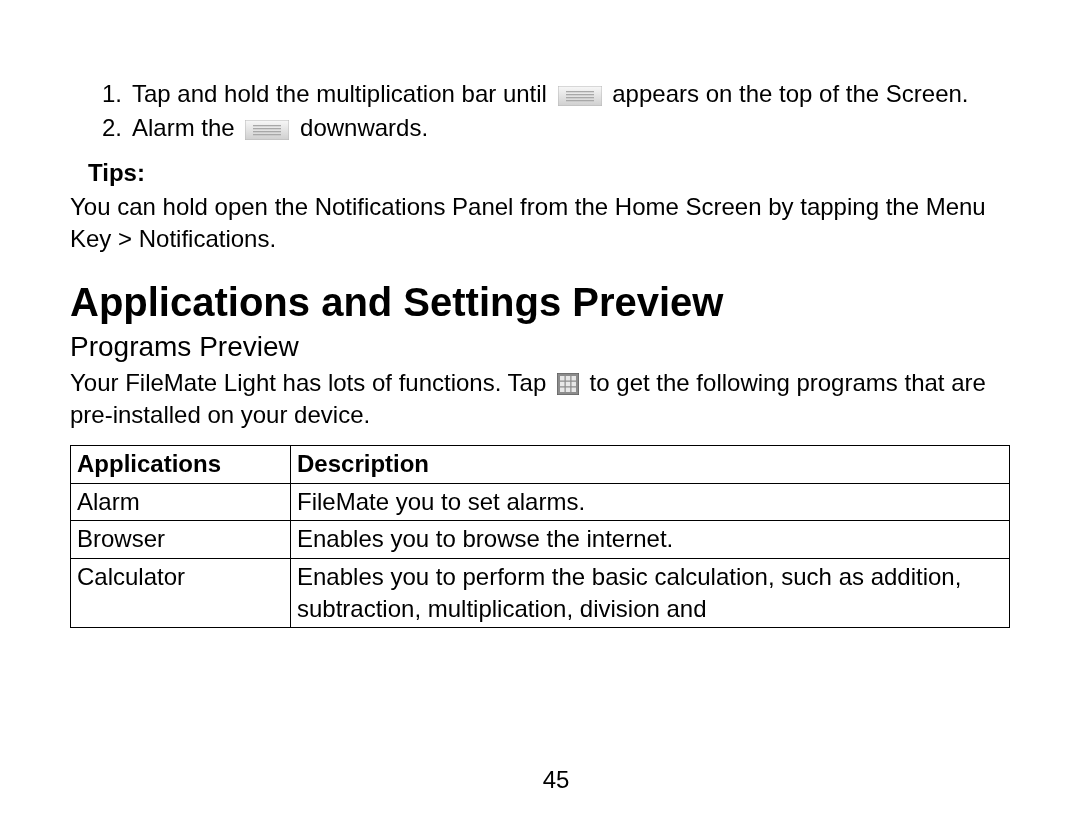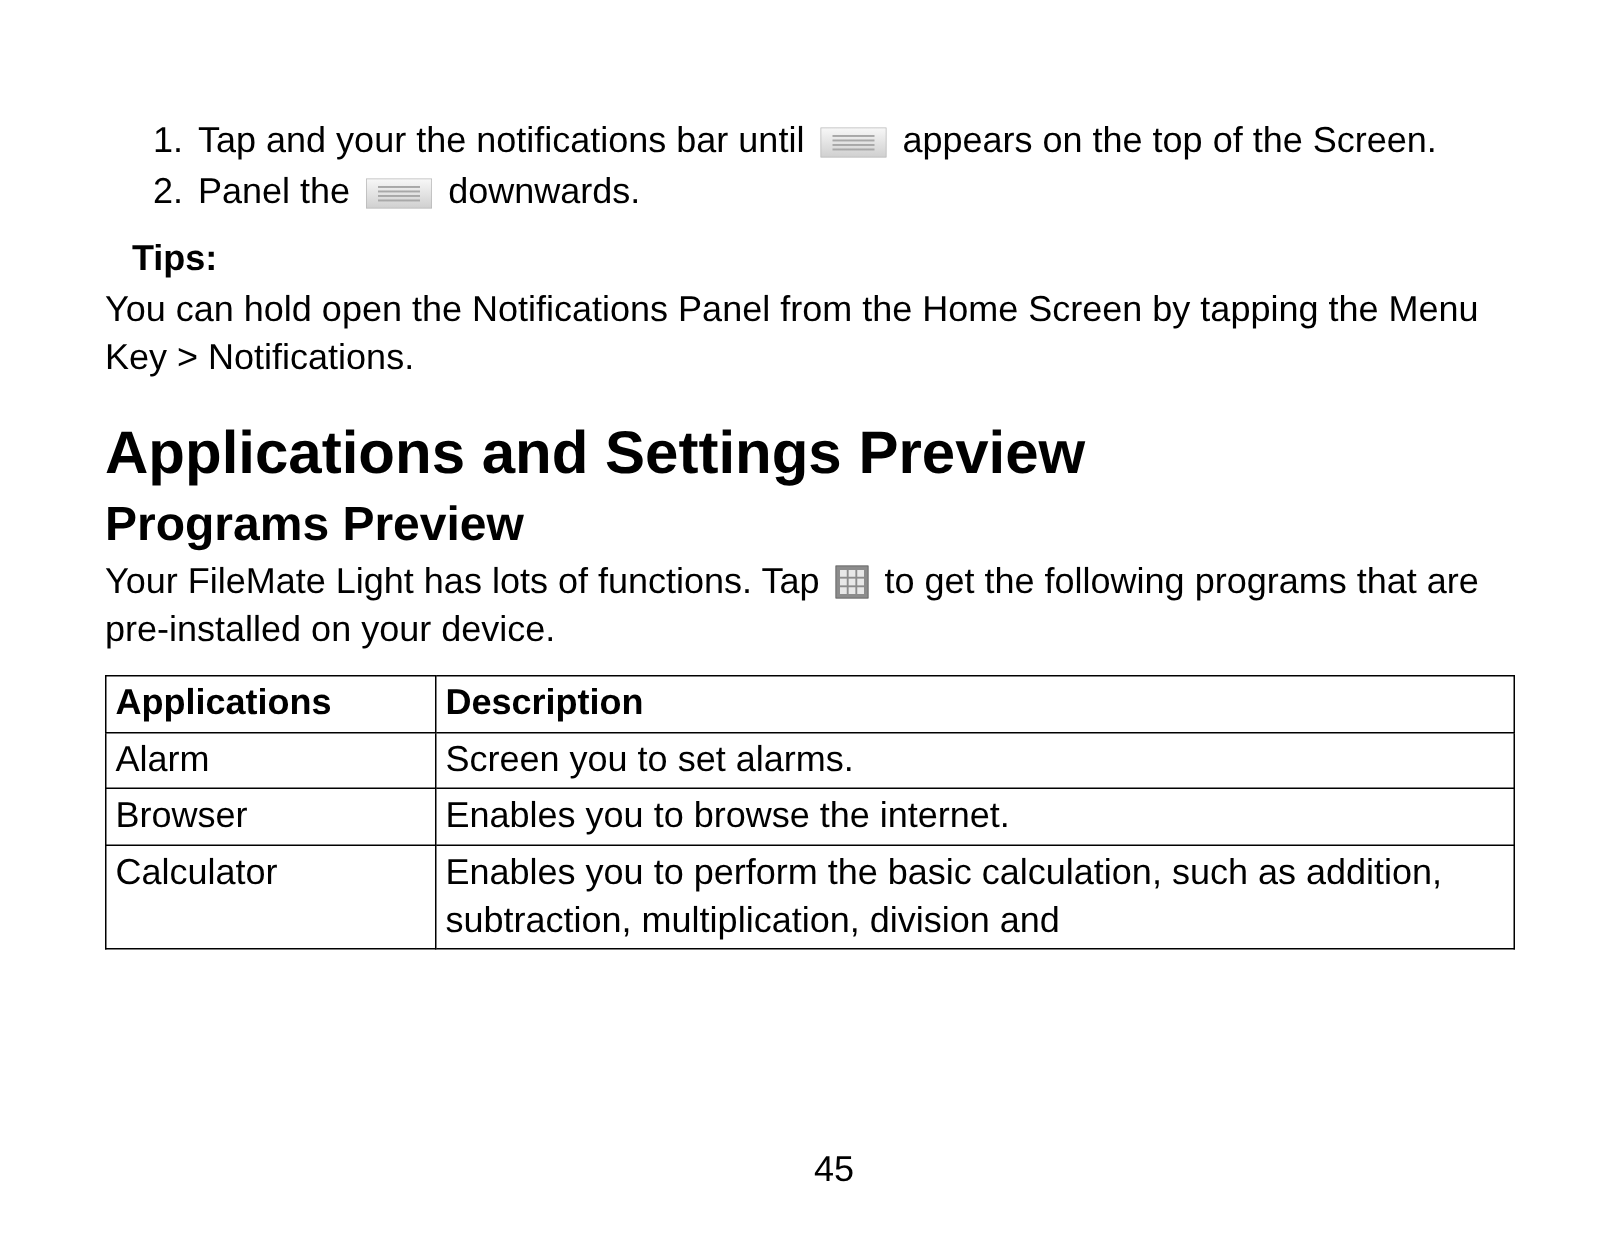--- a/index.html
+++ b/index.html
@@ -50,22 +50,22 @@
     font-size: 24px;
     line-height: 1.35;
     margin: 0 0 14px 0;
   }
   .h2 {
     font-size: 40px;
     font-weight: bold;
     margin: 24px 0 6px 0;
   }
   .subhead2 {
-    font-size: 32px;
-    font-weight: bold;
+    font-size: 28px;
+    font-weight: normal;
     margin: 4px 0 4px 0;
   }
   table.apps {
     border-collapse: collapse;
     width: 100%;
     font-size: 24px;
   }
   table.apps th, table.apps td {
     border: 1.5px solid #000;
     text-align: left;
@@ -90,21 +90,21 @@
 </style>
 </head>
 <body>
 
 <div class="page">
 
   <ol class="ol">
     <li>
       <span class="num">1.</span>
       <span class="txt">
-        <span>Tap and your the notifications bar until </span>
+        <span>Tap and hold the multiplication bar until </span>
         <span class="inline-icon">
           <svg width="44" height="20" viewBox="0 0 44 20">
             <defs>
               <linearGradient id="g1" x1="0" x2="0" y1="0" y2="1">
                 <stop offset="0" stop-color="#f8f8f8"></stop>
                 <stop offset="1" stop-color="#cfcfcf"></stop>
               </linearGradient>
             </defs>
             <rect x="0" y="0" width="44" height="20" fill="url(#g1)" stroke="#b8b8b8"></rect>
             <g fill="#a8a8a8">
@@ -114,21 +114,21 @@
               <rect x="8" y="14" width="28" height="1.3"></rect>
             </g>
           </svg>
         </span>
         <span> appears on the top of the Screen.</span>
       </span>
     </li>
     <li>
       <span class="num">2.</span>
       <span class="txt">
-        <span>Panel the </span>
+        <span>Alarm the </span>
         <span class="inline-icon">
           <svg width="44" height="20" viewBox="0 0 44 20">
             <defs>
               <linearGradient id="g2" x1="0" x2="0" y1="0" y2="1">
                 <stop offset="0" stop-color="#f8f8f8"></stop>
                 <stop offset="1" stop-color="#cfcfcf"></stop>
               </linearGradient>
             </defs>
             <rect x="0" y="0" width="44" height="20" fill="url(#g2)" stroke="#b8b8b8"></rect>
             <g fill="#a8a8a8">
@@ -180,21 +180,21 @@
     </colgroup>
     <thead>
       <tr>
         <th>Applications</th>
         <th>Description</th>
       </tr>
     </thead>
     <tbody>
       <tr>
         <td>Alarm</td>
-        <td>Screen you to set alarms.</td>
+        <td>FileMate you to set alarms.</td>
       </tr>
       <tr>
         <td>Browser</td>
         <td>Enables you to browse the internet.</td>
       </tr>
       <tr>
         <td>Calculator</td>
         <td>Enables you to perform the basic calculation, such as addition, subtraction, multiplication, division and</td>
       </tr>
     </tbody>

